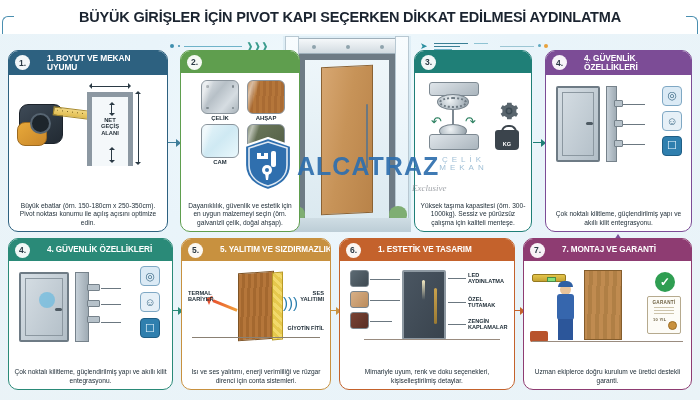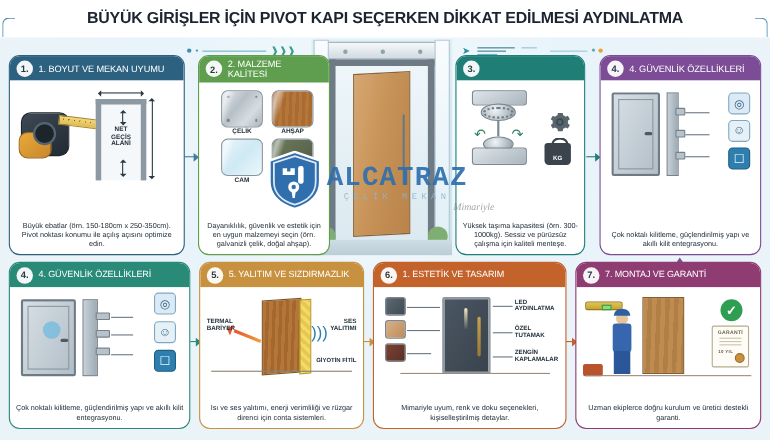--- a/index.html
+++ b/index.html
@@ -91,22 +91,23 @@
   .badge {
     flex: 0 0 auto;
     width: 15px; height: 15px; border-radius: 50%;
     background: rgba(255,255,255,0.94);
     color: #2b3a45;
     font-size: 8.5px; font-weight: bold;
     display: flex; align-items: center; justify-content: center;
     line-height: 1;
   }
   .head-title {
-    color: #ffffff; font-weight: normal; letter-spacing: -0.1px;
+    color: #ffffff; font-weight: bold; letter-spacing: -0.1px;
     line-height: 1.05;
+    margin-left: 12px;
   }
   .panel-body {
     flex: 1; position: relative; padding: 3px 4px 0;
   }
   .panel-caption {
     font-size: 6.6px; line-height: 1.28; color: #22303a;
     text-align: center; padding: 2px 5px 4px;
   }
   .art { position: relative; width: 100%; }
 
@@ -375,21 +376,21 @@
   }
   .deco { position: absolute; }
   .deco-dot { position:absolute; border-radius:50%; }
 
   
   .watermark {
     position: absolute; left: 243px; top: 138px; width: 215px; height: 56px;
     display: flex; align-items: center; gap: 4px; pointer-events: none;
   }
   .wm-shield { flex: 0 0 auto; }
-  .wm-text { display: flex; flex-direction: column; line-height: 1; font-family: Liberation Mono, monospace; }
+  .wm-text { display: flex; flex-direction: row; line-height: 1; }
   .wm-main {
     font-size: 25px; font-weight: bold; letter-spacing: 1px;
     color: #2f6fae; opacity: .92;
   }
   .wm-sub {
     font-size: 8px; letter-spacing: 4px; color: #8fb4cf; opacity: .85;
     margin-top: 2px; text-align: center;
   }
   .exclusive {
     position: absolute; left: 412px; top: 183px;
@@ -492,21 +493,20 @@
       <div class="arrow-h ah" style="right:33px; top:8px; width:40px;"></div>
       <div class="arrow-v av" style="right:24px; top:14px; height:72px;"></div>
     </div>
   </div>
   <div class="panel-caption">Büyük ebatlar (örn. 150-180cm x 250-350cm). Pivot noktası konumu ile açılış açısını optimize edin.</div>
 </div>
 
 <div class="panel" id="p2">
   <div class="panel-head">
     <div class="badge">2.</div>
-    <div class="head-title top-title">2. MALZEME KALİTESİ</div>
   </div>
   <div class="panel-body">
     <div class="swatch-grid">
       <div class="swatch-cell">
         <div class="swatch sw-steel">
           <span class="sw-dot" style="left:4px;top:4px;"></span>
             <span class="sw-dot" style="right:4px;top:4px;"></span>
           <span class="sw-dot" style="left:4px;bottom:4px;"></span>
             <span class="sw-dot" style="right:4px;bottom:4px;"></span>
         </div>
@@ -715,13 +715,13 @@
       <circle cx="24" cy="33" r="5" fill="#ffffff"></circle>
       <path d="M22 36 h4 l-1 7 h-2 z" fill="#ffffff"></path>
       <circle cx="24" cy="33" r="2" fill="#2f6fae"></circle>
     </svg>
   </div>
   <div class="wm-text">
     <div class="wm-main">ALCATRAZ</div>
     <div class="wm-sub">ÇELİK MEKAN</div>
   </div>
 </div>
-<div class="exclusive">Mimariyle</div>
+<div class="exclusive">Exclusive</div>
 
 </body></html>

